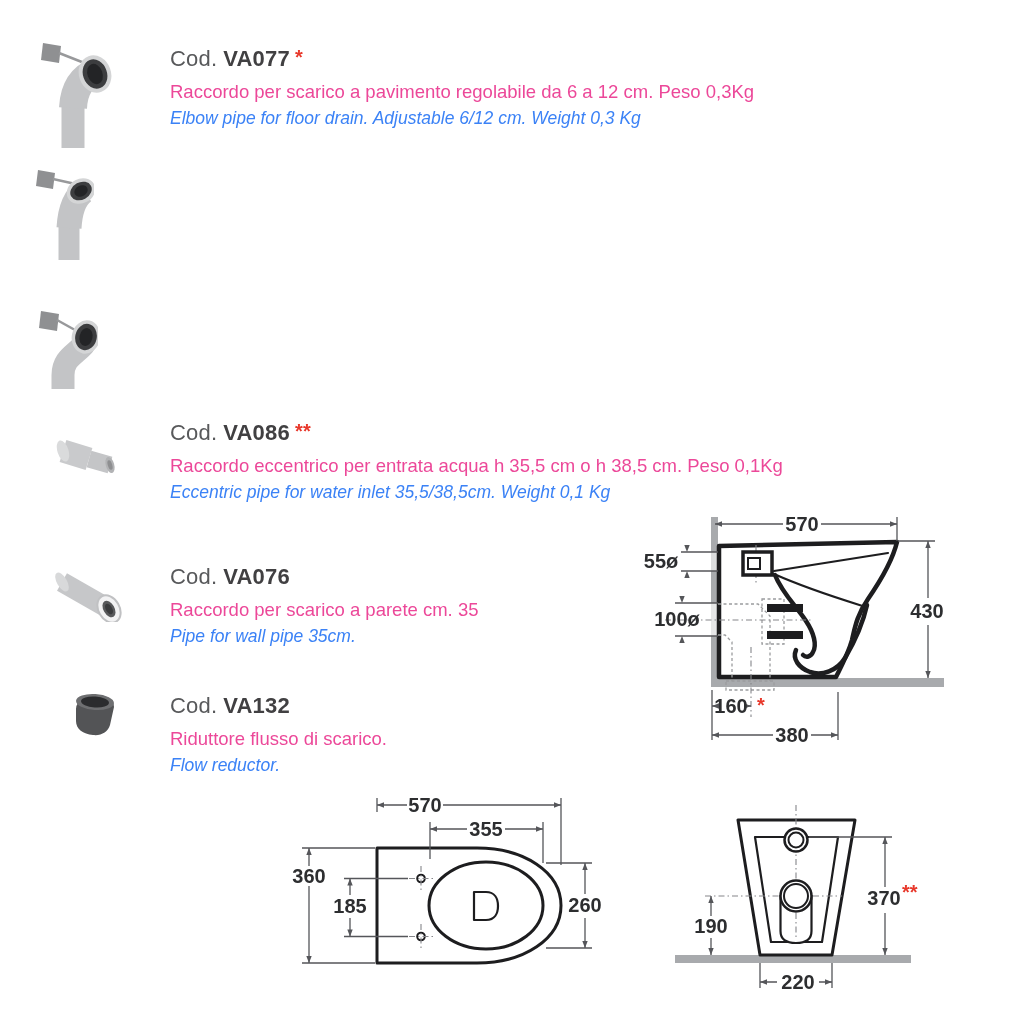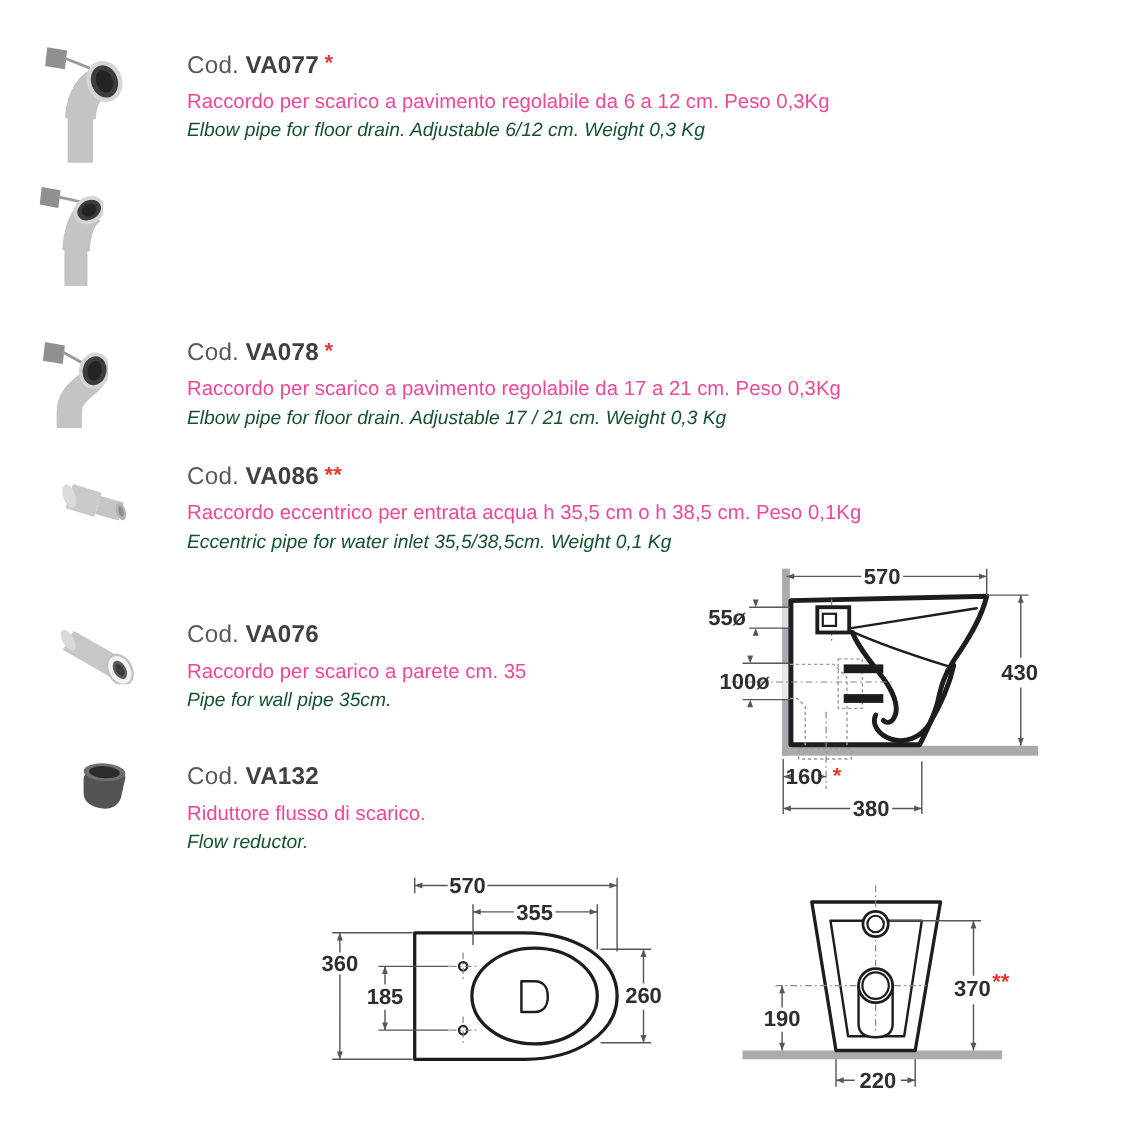--- a/index.html
+++ b/index.html
@@ -7,21 +7,21 @@
     position:relative; width:944px; height:1024px; background:#ffffff;
     font-family:"Liberation Sans", sans-serif; overflow:hidden;
   }
   .product { position:absolute; left:35px; width:975px; }
   .photo { position:absolute; }
   .info { margin-left:135px; }
   .code-line { margin:0; font-size:22px; font-weight:400; color:#58595b; letter-spacing:0.2px; }
   .code { font-weight:700; color:#414042; margin-left:6px; }
   .note { color:#e8382b; font-weight:700; font-size:20px; margin-left:5px; position:relative; top:-2px; }
   .desc-it { margin:9px 0 0 0; font-size:18.5px; color:#ec4899; }
-  .desc-en { margin:5px 0 0 0; font-size:17.5px; font-style:italic; color:#14532d; }
+  .desc-en { margin:5px 0 0 0; font-size:17.5px; font-style:italic; color:#3b82f6; }
   .drawing { position:absolute; }
   
   .oline { fill:#ffffff; stroke:#1d1d1f; stroke-linejoin:round; }
   .iline { fill:none; stroke:#1d1d1f; stroke-linecap:round; }
   .dim { stroke:#55565a; stroke-width:1.3; fill:none; }
   .arr { fill:#55565a; stroke:none; }
   .dimtxt { font-family:"Liberation Sans", sans-serif; font-size:20px; font-weight:700; fill:#2d2e30; }
   .redtxt { fill:#e8382b; }
   .dash { stroke:#85868a; stroke-width:1.1; fill:none; stroke-dasharray:6 3 1.5 3; }
   .ghost { stroke:#9b9c9e; stroke-width:1.3; fill:none; stroke-dasharray:3 2.5; }
@@ -65,25 +65,20 @@
 
   <article class="product" style="top:307px">
     <div class="photo" style="left:1px; top:-4px">
       <svg width="62" height="88" viewBox="0 0 62 88">
         <polygon points="5,8 23,11 21,28 3,25" fill="#8f9092"></polygon>
         <line x1="21" y1="17" x2="48" y2="32" stroke="#98999b" stroke-width="2.5"></line>
         <path d="M27,86 L27,72 C27,60 33,55 40,49 C47,43 50,40 51,35" stroke="#c3c4c6" stroke-width="23" fill="none"></path>
         <ellipse cx="50" cy="34" rx="12.5" ry="15" transform="rotate(12 50 34)" fill="#3c3d3f" stroke="#d4d5d6" stroke-width="3.5"></ellipse>
         <ellipse cx="50" cy="34" rx="6.5" ry="9" transform="rotate(12 50 34)" fill="#232426"></ellipse>
       </svg>
-    </div>
-    <div class="info">
-      <h3 class="code-line"><span>Cod.</span><span class="code">VA078</span><span class="note">*</span></h3>
-      <p class="desc-it">Raccordo per scarico a pavimento regolabile da 17 a 21 cm. Peso 0,3Kg</p>
-      <p class="desc-en">Elbow pipe for floor drain. Adjustable 17 / 21 cm. Weight 0,3 Kg</p>
     </div>
   </article>
 
   <article class="product" style="top:420px">
     <div class="photo" style="left:20px; top:17px">
       <svg width="64" height="40" viewBox="0 0 64 40">
         <path d="M8,14 L34,22" stroke="#c9cacc" stroke-width="23" fill="none"></path>
         <ellipse cx="8" cy="14" rx="5.5" ry="11" transform="rotate(-18 8 14)" fill="#dadbdc"></ellipse>
         <path d="M34,22 L55,28" stroke="#c4c5c7" stroke-width="17" fill="none"></path>
         <ellipse cx="55" cy="28" rx="4.2" ry="8.2" transform="rotate(-16 55 28)" fill="#b2b3b5"></ellipse>

